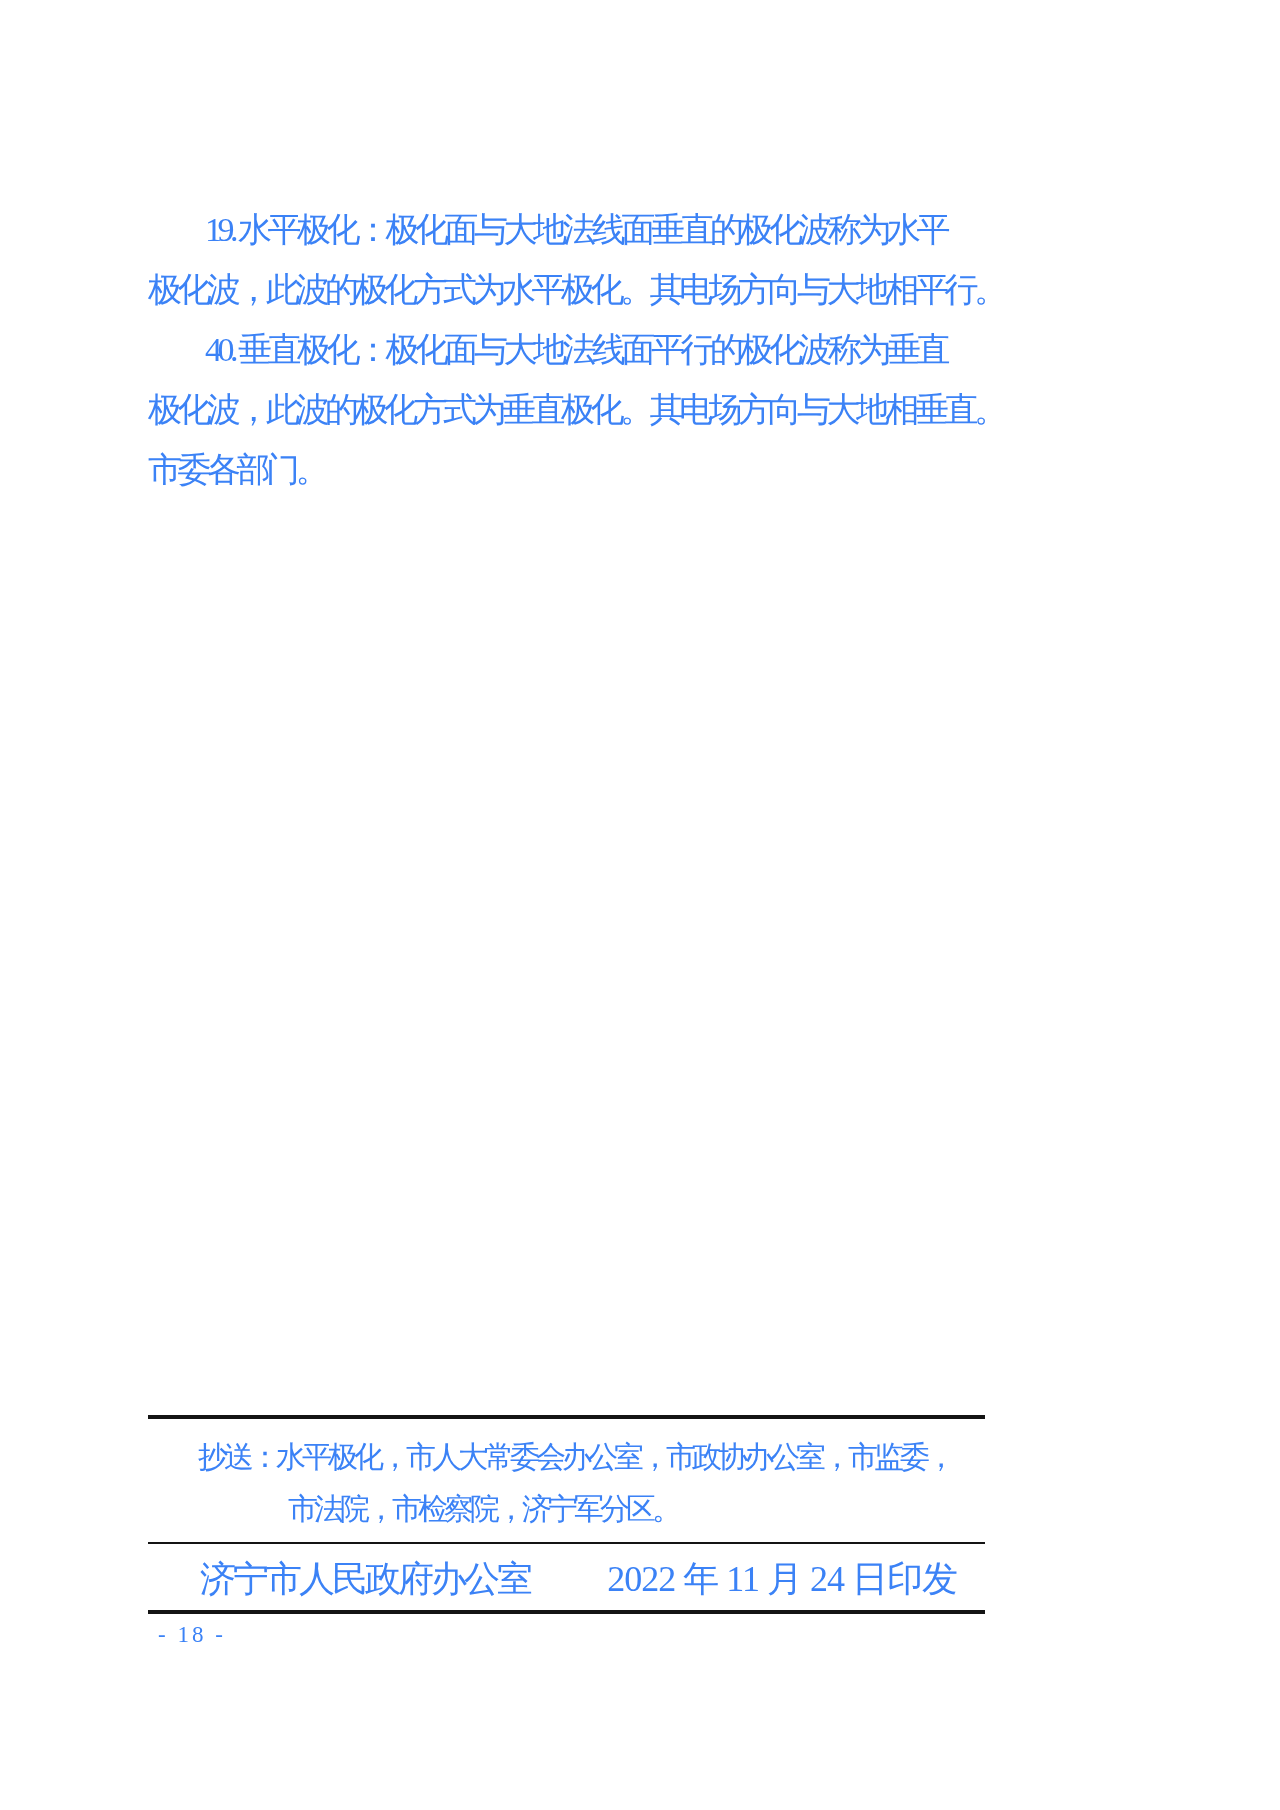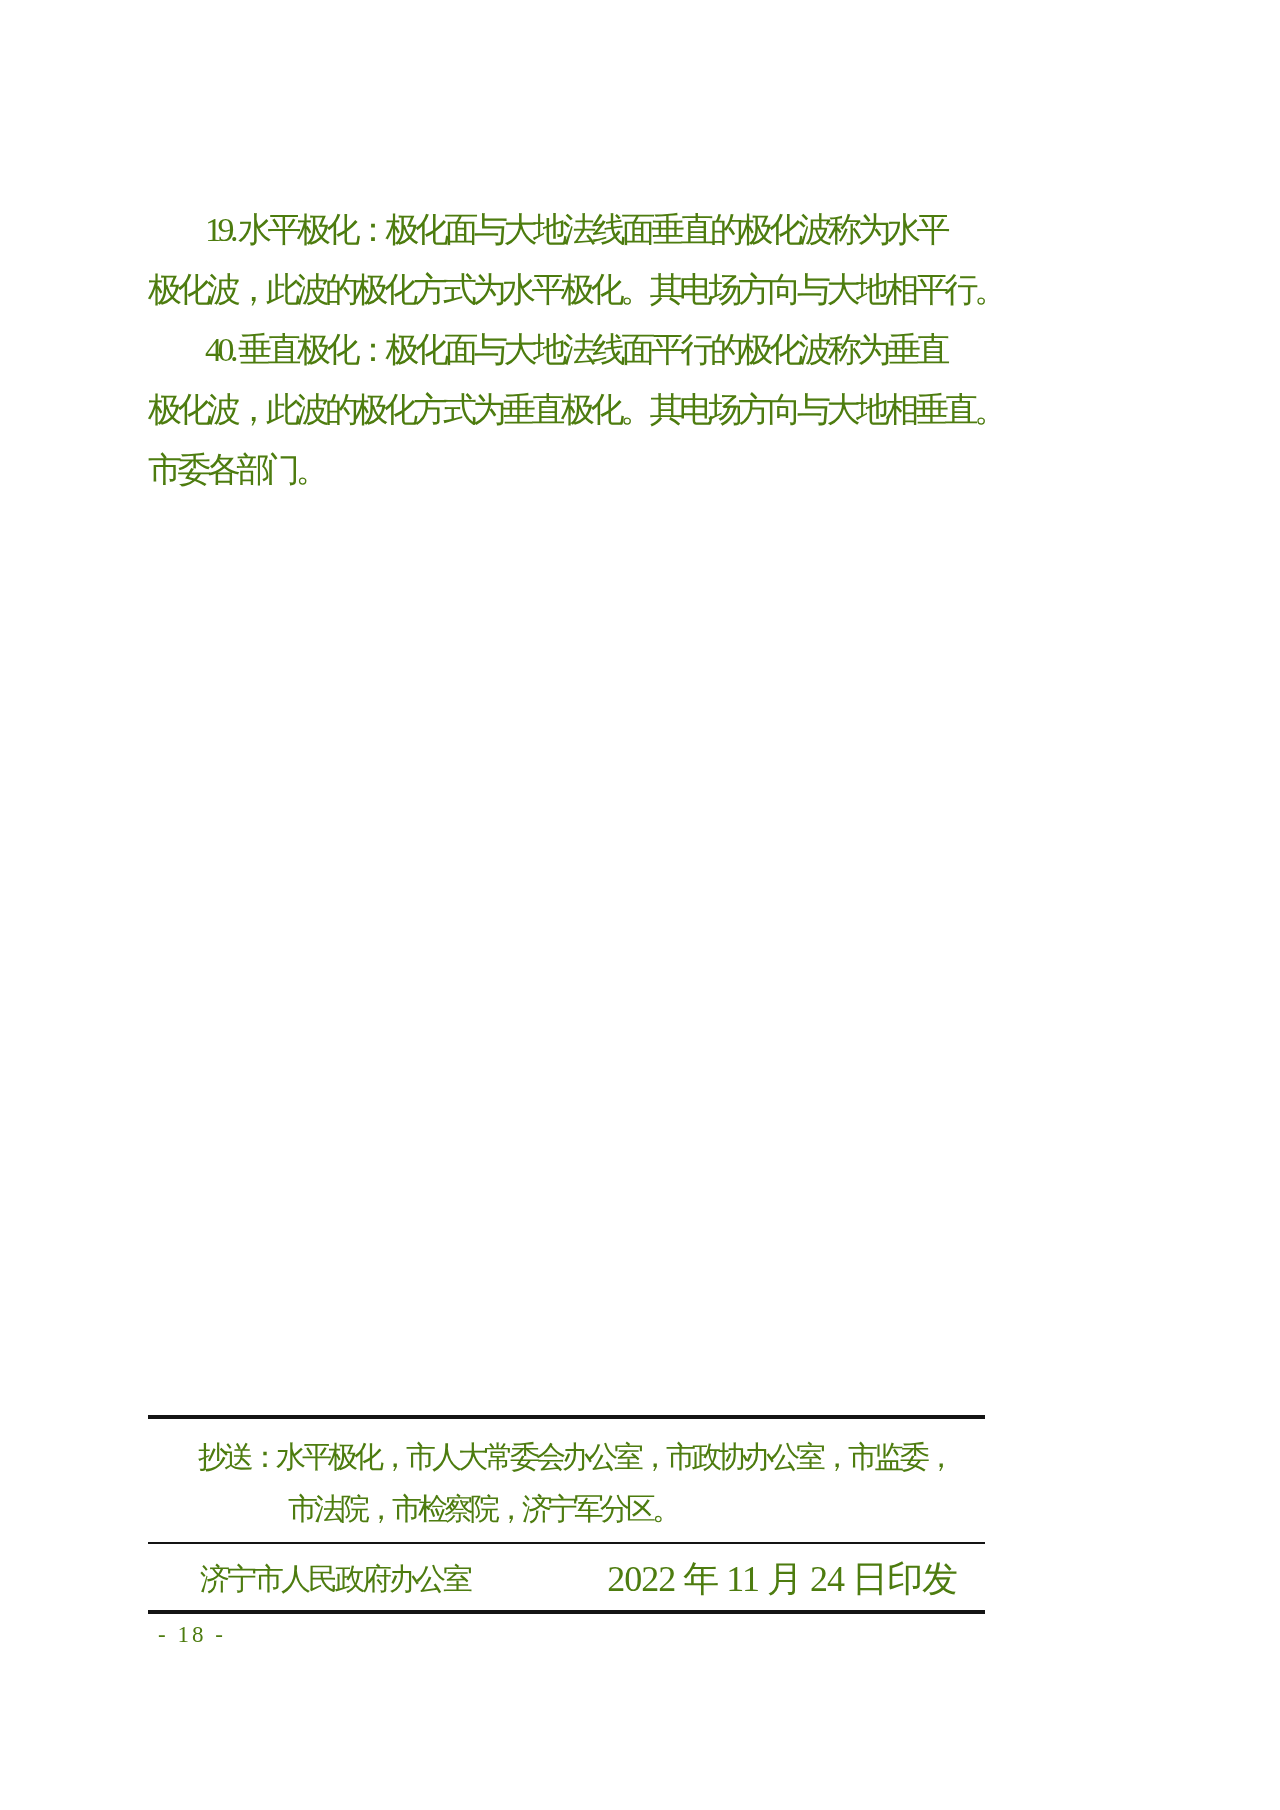--- a/index.html
+++ b/index.html
@@ -1,21 +1,21 @@
 <!DOCTYPE html>
 <html><head>
 <meta charset="utf-8">
 <style>
   html,body{margin:0;padding:0;background:#e8e8e8;}
   .page{
     position:relative;
     width:1280px;height:1810px;
     margin:0 auto;
     background:#ffffff;
-    color:#4d7c0f;
+    color:#3b82f6;
     font-family:"Liberation Serif","DejaVu Serif",serif;
     overflow:hidden;
   }
   
   .body-text{
     position:absolute;
     left:148px;top:200px;width:837px;
   }
   .bline{
     height:60px;line-height:60px;
@@ -42,21 +42,21 @@
     font-size:30px;line-height:40px;
     letter-spacing:-4px;white-space:nowrap;
   }
   .issuer-row{
     position:absolute;left:148px;top:1550px;width:837px;height:58px;
     display:flex;justify-content:space-between;align-items:center;
     box-sizing:border-box;
     padding:0 28px 0 52px;
   }
   .issuer{
-    font-size:30px;letter-spacing:-3px;white-space:nowrap;
+    font-size:36px;letter-spacing:-3px;white-space:nowrap;
   }
   .print-date{
     font-size:36px;letter-spacing:-1px;white-space:nowrap;
   }
   .page-number{
     position:absolute;left:158px;top:1622px;
     font-size:23px;letter-spacing:3px;white-space:nowrap;
   }
 </style>
 </head>

